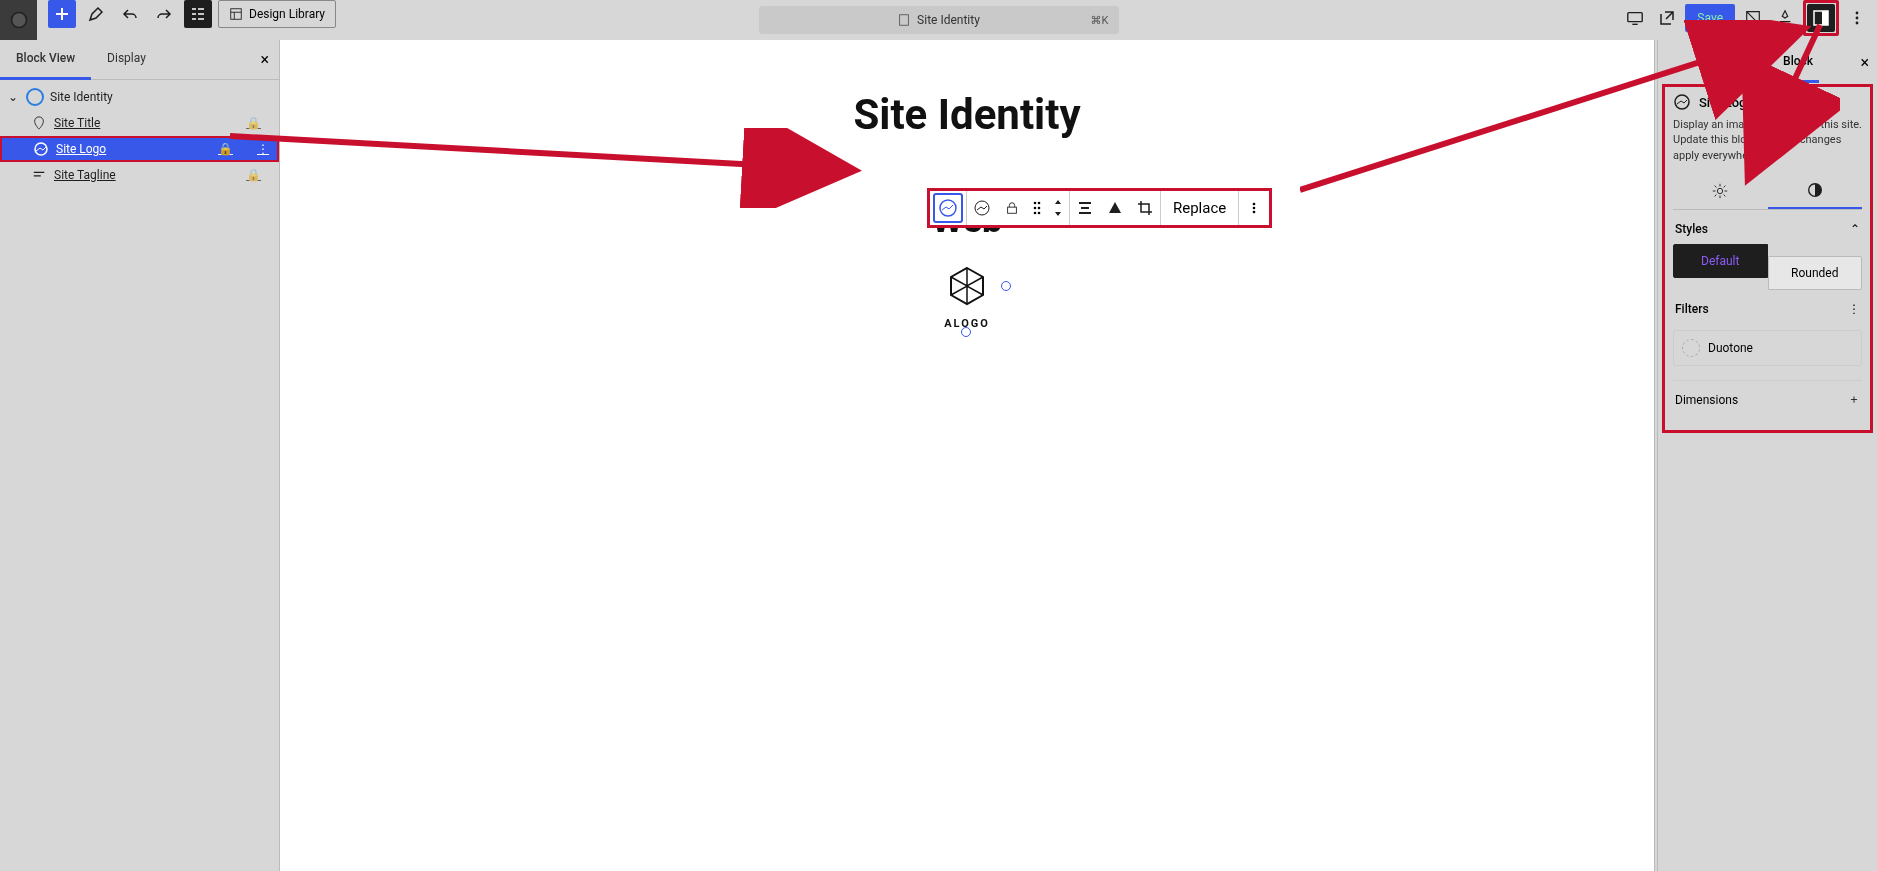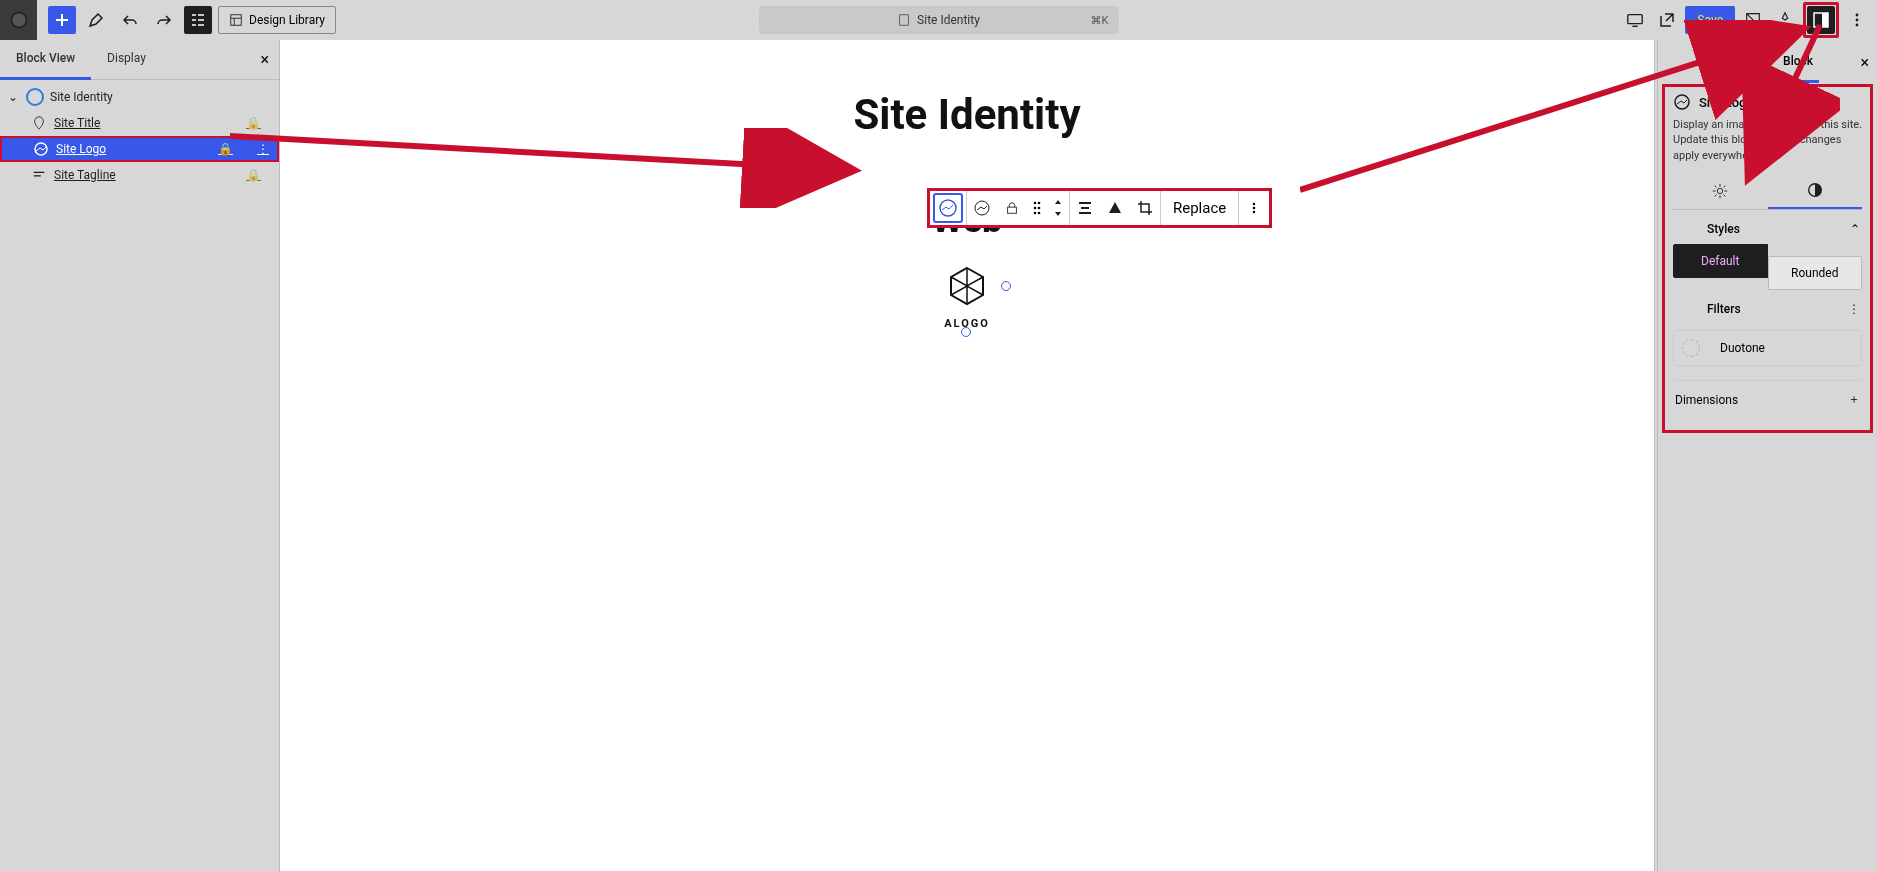--- a/index.html
+++ b/index.html
@@ -1,30 +1,30 @@
 <!DOCTYPE html>
 <html><head>
 <meta charset="utf-8">
 <style>
   * { box-sizing: border-box; margin: 0; padding: 0; font-family: -apple-system, BlinkMacSystemFont, "Segoe UI", Roboto, sans-serif; }
   body { background: #d7d7d7; width: 1877px; height: 871px; overflow: hidden; position: relative; }
 
   
-  .top-bar { height: 40px; background: #d7d7d7; display: flex; align-items: center; padding: 0 6px; position: relative; }
+  .top-bar { height: 40px; background: #d7d7d7; display: flex; align-items: flex-start; padding: 0 6px; position: relative; }
   .wp-badge { width: 37px; height: 40px; background: #3b3b3b; display:flex; align-items:center; justify-content:center; position:absolute; left:0; top:0;}
   .wp-badge svg { width:20px; height:20px; }
   .top-left { display: flex; align-items: center; gap: 6px; margin-left: 42px;}
   .icon-btn { width: 28px; height: 28px; display: flex; align-items: center; justify-content: center; border: none; background: transparent; cursor: pointer; border-radius: 2px; color:#1e1e1e;}
   .icon-btn.blue { background: #3858e9; color: #fff; }
   .icon-btn.dark { background: #1e1e1e; color: #fff; }
   .design-lib { height: 28px; border: 1px solid #888; border-radius: 2px; display: flex; align-items: center; padding: 0 10px; font-size: 12px; gap:6px; background:transparent;}
   .top-center { position: absolute; left: 50%; top: 6px; transform: translateX(-50%); width: 360px; height: 28px; background: #c9c9c9; border-radius: 3px; display:flex; align-items:center; justify-content:center; font-size:12px; color:#333;}
   .top-center .shortcut { position:absolute; right:10px; font-size:11px; color:#555;}
   .top-right { position: absolute; right: 6px; display: flex; align-items: center; gap: 4px; }
-  .save-btn { background: #3858e9; color: #fde047; height: 28px; padding: 0 12px; border: none; border-radius: 2px; font-size: 12px; }
+  .save-btn { background: #3858e9; color: #86efac; height: 28px; padding: 0 12px; border: none; border-radius: 2px; font-size: 12px; }
 
   
   .settings-highlight { border: 3px solid #c8102e; border-radius:2px; padding:1px;}
 
   
   .left-panel { position: absolute; top: 40px; left: 0; width: 280px; height: 831px; background: #d7d7d7; border-right: 1px solid #bbb; }
   .left-tabs { display: flex; height: 40px; border-bottom: 1px solid #bbb; align-items:center; position:relative;}
   .left-tab { padding: 0 16px; height: 40px; display:flex; align-items:center; font-size:12px; color:#333; border-bottom:3px solid transparent;}
   .left-tab.active { border-bottom-color: #3858e9; font-weight:500;}
   .left-close { position:absolute; right:10px; background:none; border:none; cursor:pointer; font-size:16px;}
@@ -61,26 +61,26 @@
   .right-tabs { height:44px; display:flex; align-items:center; justify-content:center; gap:22px; position:relative; font-size:12px;}
   .right-tab { padding:12px 6px; border-bottom:3px solid transparent;}
   .right-tab.active { border-bottom-color:#3858e9; font-weight:500;}
   .right-close { position:absolute; right:8px; background:none; border:none; font-size:16px;}
   .right-highlight { border:3px solid #c8102e; margin:0 4px; padding:6px 8px 12px;}
   .block-head { display:flex; align-items:center; gap:8px; font-size:13px; font-weight:500; margin-bottom:6px;}
   .block-desc { font-size:11px; color:#333; line-height:1.4; margin-bottom:10px;}
   .style-tabs { display:flex; border-bottom:1px solid #bbb; }
   .style-tab { flex:1; height:36px; display:flex; align-items:center; justify-content:center;}
   .style-tab.active { border-bottom:2px solid #3858e9;}
-  .section-head { display:flex; align-items:center; justify-content:space-between; font-size:12px; font-weight:500; padding:12px 2px 8px;margin-left:32px;}
+  .section-head { display:flex; align-items:center; justify-content:space-between; font-size:12px; font-weight:500; padding:12px 2px 8px;}
   .style-pills { display:flex; gap:0; }
   .pill { flex:1; height:34px; display:flex; align-items:center; justify-content:center; font-size:12px; border:1px solid #bbb;}
-  .pill.dark { background:#1e1e1e; color:#f0abfc; border-color:#1e1e1e; border-radius:2px 0 0 2px;}
+  .pill.dark { background:#1e1e1e; color:#8b5cf6; border-color:#1e1e1e; border-radius:2px 0 0 2px;}
   .pill.light { background:#e7e7e7; border-radius:0 2px 2px 0;margin-top:12px;}
-  .filter-row { display:flex; align-items:center; gap:20px; border:1px solid #ccc; border-radius:3px; padding:8px; font-size:12px; margin-top:6px;}
+  .filter-row { display:flex; align-items:center; gap:8px; border:1px solid #ccc; border-radius:3px; padding:8px; font-size:12px; margin-top:6px;}
   .duotone-swatch { width:18px; height:18px; border-radius:50%; border:1.5px dashed #aaa;}
   .dim-row { display:flex; align-items:center; justify-content:space-between; padding:10px 2px; border-top:1px solid #ccc; margin-top:14px; font-size:12px;}
 
   
   .arrow-svg { position:absolute; pointer-events:none; }
 
   svg { display:block; }
 </style>
 </head>
 <body>

